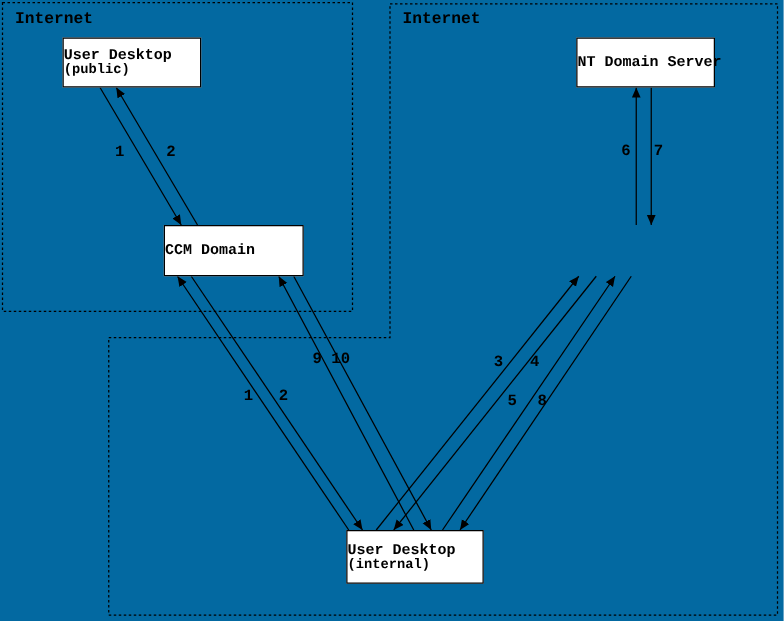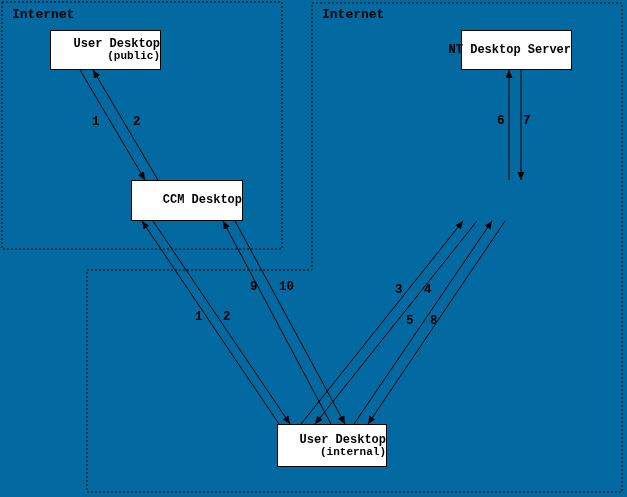--- a/index.html
+++ b/index.html
@@ -7,21 +7,21 @@
     position:relative;width:627px;height:497px;background:#0369a1;overflow:hidden;
     font-family:Liberation Mono, monospace;
   }
   .canvas svg{position:absolute;left:0;top:0;}
   .zone-label{
     position:absolute;font-weight:bold;font-size:13px;line-height:14px;
     color:#000;white-space:nowrap;
   }
   .node{
     position:absolute;border:1px solid #000;background:#fff;box-sizing:border-box;
-    display:flex;flex-direction:column;align-items:flex-end;justify-content:center;
+    display:flex;flex-direction:column;align-items:flex-start;justify-content:center;
     color:#000;
   }
   .node-title{font-weight:bold;font-size:12px;line-height:13px;white-space:nowrap;}
   .node-subtitle{font-weight:bold;font-size:11px;line-height:11px;white-space:nowrap;}
   .num{
     position:absolute;font-weight:bold;font-size:12.5px;line-height:14px;
     color:#000;white-space:nowrap;
   }
 </style>
 </head>
@@ -60,41 +60,41 @@
 
   <div class="zone-label" style="left:12px;top:8px">Internet</div>
   <div class="zone-label" style="left:322px;top:8px">Internet</div>
 
   <div class="node" style="left:50px;top:30px;width:111px;height:40px">
     <div class="node-title">User Desktop</div>
     <div class="node-subtitle">(public)</div>
   </div>
 
   <div class="node" style="left:461px;top:30px;width:111px;height:40px">
-    <div class="node-title">NT Desktop Server</div>
+    <div class="node-title">NT Domain Server</div>
   </div>
 
   <div class="node" style="left:131px;top:180px;width:112px;height:41px">
-    <div class="node-title">CCM Desktop</div>
+    <div class="node-title">CCM Domain</div>
   </div>
 
 
   <div class="node" style="left:277px;top:424px;width:110px;height:43px">
     <div class="node-title">User Desktop</div>
     <div class="node-subtitle">(internal)</div>
   </div>
 
   <div class="num" style="left:92px;top:115px">1</div>
   <div class="num" style="left:133px;top:115px">2</div>
 
   <div class="num" style="left:195px;top:310px">1</div>
   <div class="num" style="left:223px;top:310px">2</div>
 
   <div class="num" style="left:250px;top:280px">9</div>
-  <div class="num" style="left:279px;top:280px">10</div>
+  <div class="num" style="left:265px;top:280px">10</div>
 
   <div class="num" style="left:395px;top:283px">3</div>
   <div class="num" style="left:424px;top:283px">4</div>
 
   <div class="num" style="left:406px;top:314px">5</div>
   <div class="num" style="left:430px;top:314px">8</div>
 
   <div class="num" style="left:497px;top:114px">6</div>
   <div class="num" style="left:523px;top:114px">7</div>
 

